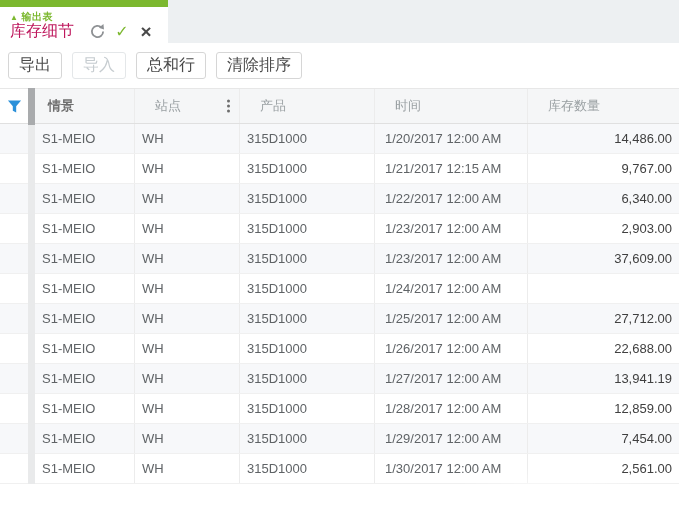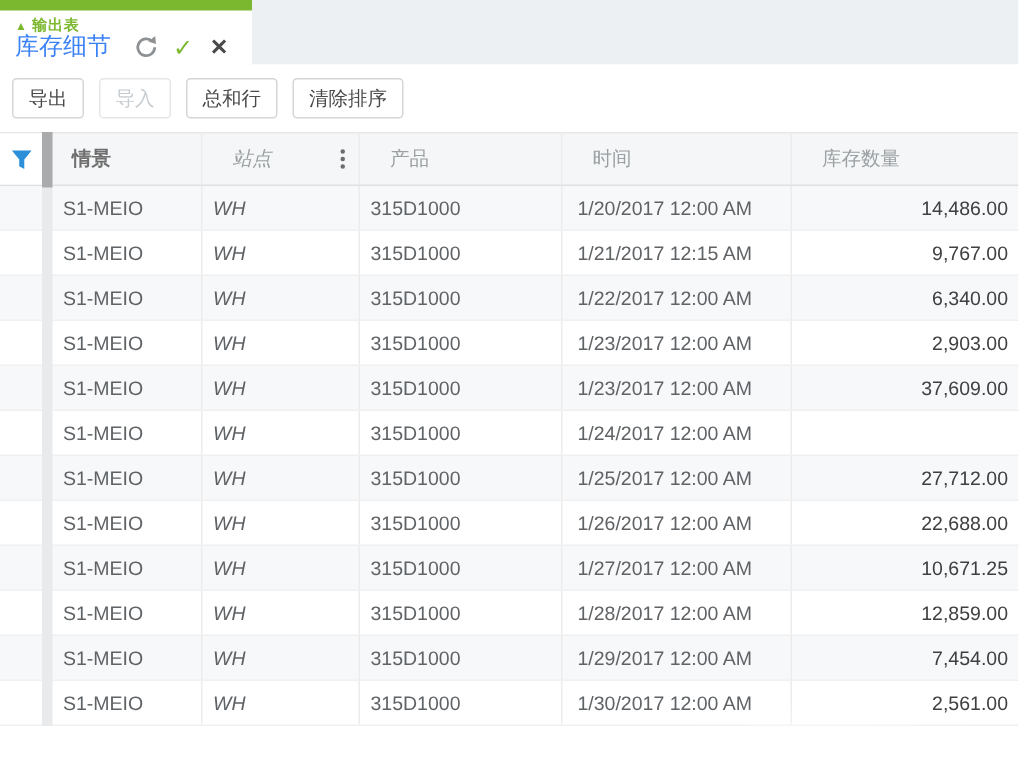--- a/index.html
+++ b/index.html
@@ -11,40 +11,40 @@
   html,body{width:679px;height:513px;}
   body{font-family:"Liberation Sans","DejaVu Sans",sans-serif;background:#fff;}
   .app{position:relative;width:679px;height:484px;overflow:hidden;background:#fff;}
 
   
   .topbar{position:absolute;left:0;top:0;width:679px;height:43px;background:var(--topbar-bg);}
   .tab{position:absolute;left:0;top:0;width:168px;height:43px;background:#fff;border-top:7px solid var(--accent);cursor:pointer;}
   .tab-group{position:absolute;left:10px;top:3px;font-size:10px;font-weight:bold;color:var(--accent);letter-spacing:.5px;}
   .tab-group .tri{font-size:8px;margin-right:3px;}
   .tab-main{position:absolute;left:10px;top:14px;display:flex;align-items:center;}
-  .tab-title{font-size:16px;color:#3b82f6;}
+  .tab-title{font-size:16px;color:#be185d;}
   .tab-ic{display:inline-flex;align-items:center;justify-content:center;width:18px;height:18px;cursor:pointer;}
   .ic-refresh{margin-left:14px;}
   .ic-check{margin-left:7px;color:var(--accent);font-size:16px;font-weight:bold;}
   .ic-close{margin-left:6px;color:#4a4a4a;font-size:19px;font-weight:bold;line-height:16px;}
 
   
   .toolbar{position:absolute;left:0;top:43px;width:679px;height:45px;background:#fff;display:flex;align-items:center;padding-left:8px;}
-  .btn{height:27px;padding:0 10px;margin-right:10px;background:#fff;border:1px solid #d6d6d6;border-radius:3px;font-size:13px;color:#4a4a4a;font-family:inherit;cursor:pointer;}
+  .btn{height:27px;padding:0 10px;margin-right:10px;background:#fff;border:1px solid #d6d6d6;border-radius:3px;font-size:16px;color:#4a4a4a;font-family:inherit;cursor:pointer;}
   .btn.disabled{color:#c6ccd0;border-color:#e4e7e9;cursor:default;}
 
   
   .grid{position:absolute;left:0;top:88px;width:679px;height:425px;background:#fff;}
   .grid-header{position:relative;display:flex;height:36px;background:#f5f6f7;border-top:1px solid #e7e7e7;border-bottom:1px solid #e0e0e0;align-items:flex-end;}
   .filter-cell{width:35px;height:100%;background:#fff;display:flex;align-items:center;padding-left:7px;cursor:pointer;}
   .hcell{height:100%;line-height:34px;font-size:13px;color:#9aa0a3;border-right:1px solid #ececec;padding-left:20px;position:relative;cursor:pointer;}
   .hcell.first{color:#6f6f6f;font-weight:bold;padding-left:13px;}
   .hcell:last-child{border-right:none;}
   .c-scenario{width:100px;}
-  .c-site{width:105px;font-style:italic;}
+  .c-site{width:105px;}
   .c-product{width:135px;}
   .c-time{width:153px;}
   .c-quantity{width:151px;}
   .dots{position:absolute;right:9px;top:50%;transform:translateY(-50%);display:flex;flex-direction:column;gap:2px;cursor:pointer;}
   .dots i{width:3px;height:3px;border-radius:50%;background:#6d6d6d;display:block;}
 
   .grid-body{position:relative;}
   .row{display:flex;height:30px;background:#fff;border-bottom:1px solid #f0f0f0;cursor:pointer;}
   .row.odd{background:#f7f8fa;}
   .cell{height:100%;line-height:29px;font-size:13px;color:#5f6366;border-right:1px solid #ececec;overflow:hidden;white-space:nowrap;}
@@ -170,21 +170,21 @@
           <div class="cell c-product">315D1000</div>
           <div class="cell c-time">1/26/2017 12:00 AM</div>
           <div class="cell c-quantity">22,688.00</div>
         </div>
         <div class="row odd">
           <div class="cell gutter"></div>
           <div class="cell c-scenario">S1-MEIO</div>
           <div class="cell c-site">WH</div>
           <div class="cell c-product">315D1000</div>
           <div class="cell c-time">1/27/2017 12:00 AM</div>
-          <div class="cell c-quantity">10,671.25</div>
+          <div class="cell c-quantity">13,941.19</div>
         </div>
         <div class="row">
           <div class="cell gutter"></div>
           <div class="cell c-scenario">S1-MEIO</div>
           <div class="cell c-site">WH</div>
           <div class="cell c-product">315D1000</div>
           <div class="cell c-time">1/28/2017 12:00 AM</div>
           <div class="cell c-quantity">12,859.00</div>
         </div>
         <div class="row odd">

